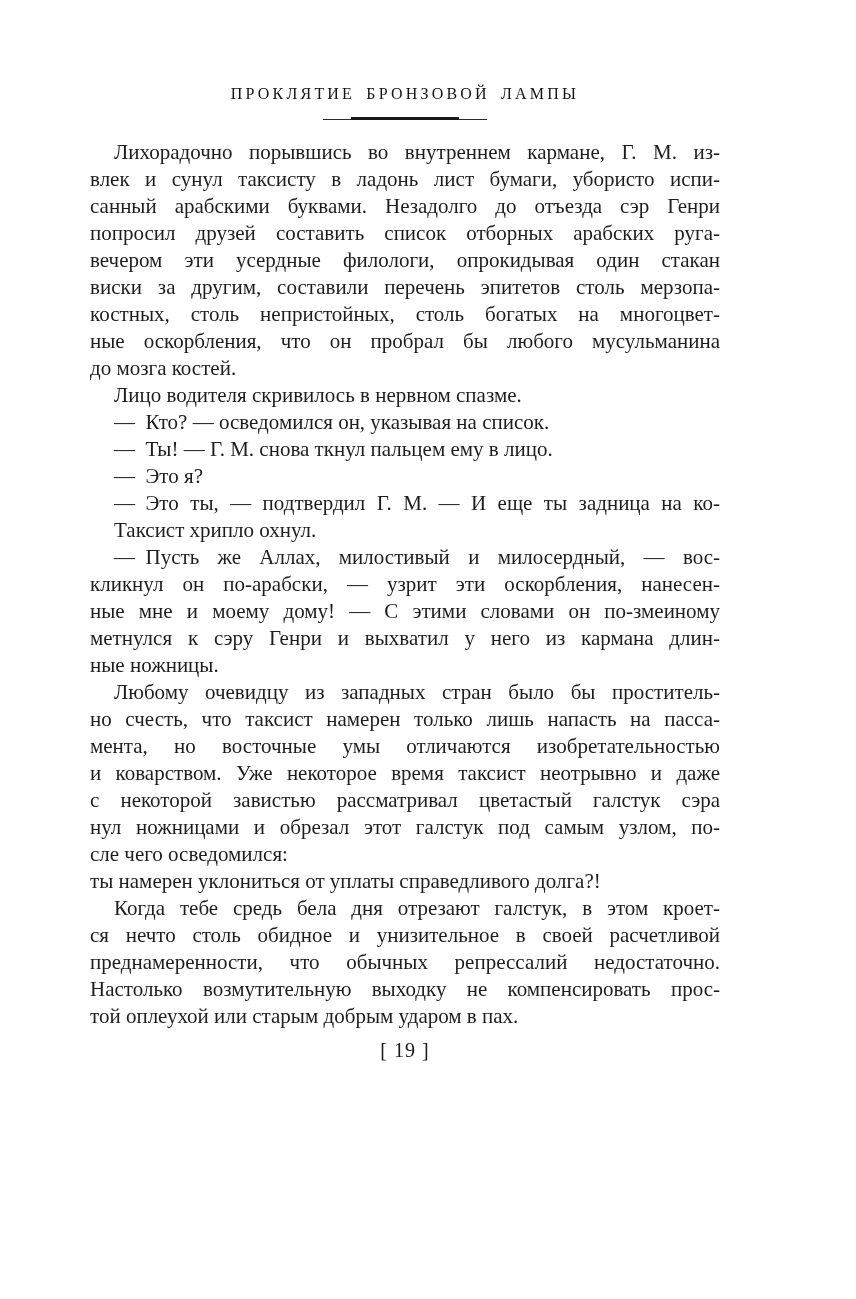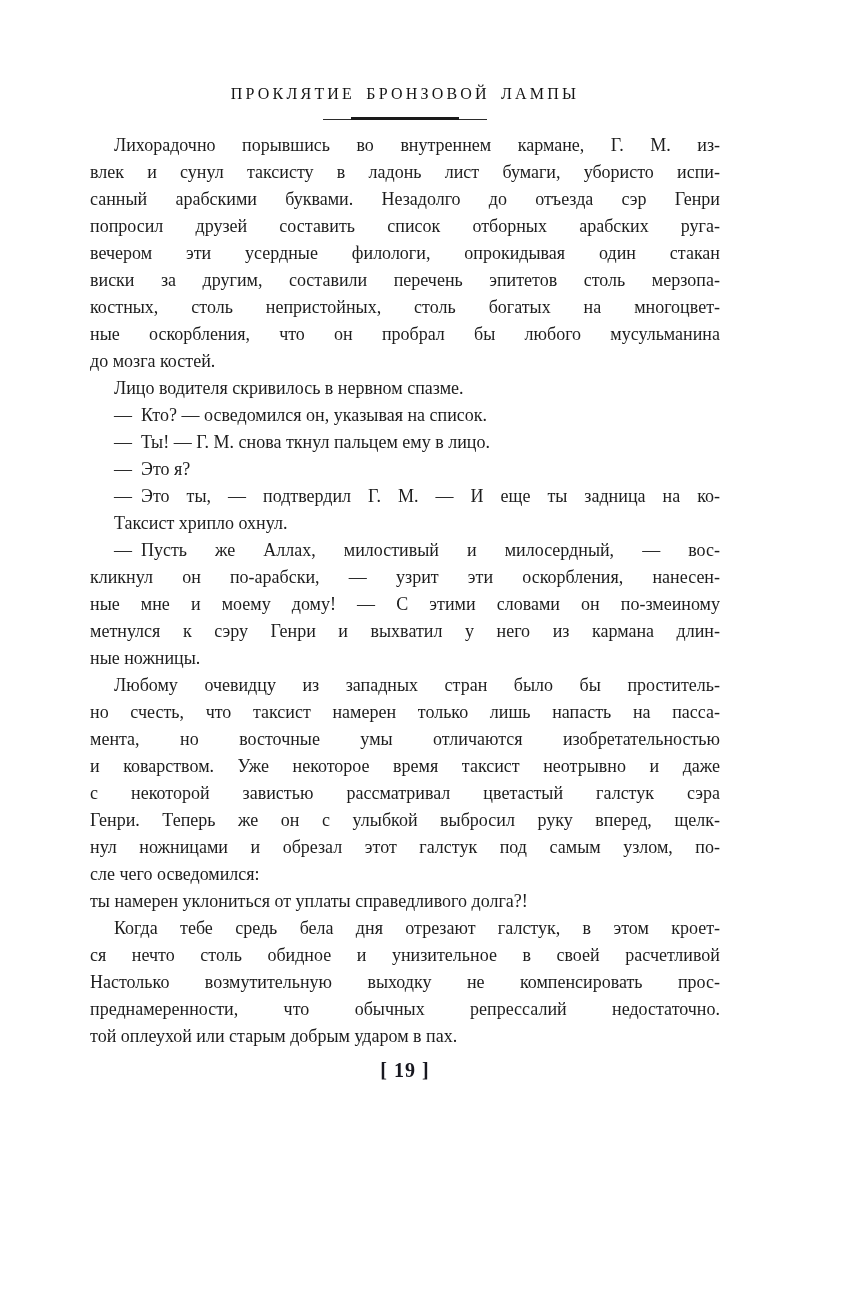--- a/index.html
+++ b/index.html
@@ -45,43 +45,43 @@
   }
   .header-rule .thick {
     position: absolute;
     left: 28px;
     width: 108px;
     top: 1px;
     height: 3.2px;
     background: #1a1a1a;
   }
   .body-text {
-    margin-top: 11px;
-    font-size: 18px;
+    margin-top: 18px;
+    font-size: 21px;
     line-height: 27px;
   }
   .line {
     text-align: justify;
     text-align-last: justify;
     text-justify: inter-word;
     white-space: nowrap;
   }
   .line.last {
     text-align: center;
     text-align-last: left;
   }
   .line.indent {
     padding-left: 24px;
   }
   .page-number {
     margin-top: 9px;
     text-align: center;
     font-size: 20px;
     line-height: 22px;
-    font-weight: bold;
+    font-weight: normal;
     letter-spacing: 1px;
     color: #17171f;
   }
 </style>
 </head>
 <body>
 
 <div class="page">
 
   <div class="running-header">
@@ -111,26 +111,25 @@
       <div class="line indent">— Пусть же Аллах, милостивый и милосердный, — вос-</div>
       <div class="line">кликнул он по-арабски, — узрит эти оскорбления, нанесен-</div>
       <div class="line">ные мне и моему дому! — С этими словами он по-змеиному</div>
       <div class="line">метнулся к сэру Генри и выхватил у него из кармана длин-</div>
       <div class="line last">ные ножницы.</div>
       <div class="line indent">Любому очевидцу из западных стран было бы проститель-</div>
       <div class="line">но счесть, что таксист намерен только лишь напасть на пасса-</div>
       <div class="line">мента, но восточные умы отличаются изобретательностью</div>
       <div class="line">и коварством. Уже некоторое время таксист неотрывно и даже</div>
       <div class="line">с некоторой завистью рассматривал цветастый галстук сэра</div>
-      <div class="line">Генри. Теперь же он с улыбкой выбросил руку вперед, щелк-</div>
       <div class="line">нул ножницами и обрезал этот галстук под самым узлом, по-</div>
       <div class="line last">сле чего осведомился:</div>
       <div class="line last">ты намерен уклониться от уплаты справедливого долга?!</div>
       <div class="line indent">Когда тебе средь бела дня отрезают галстук, в этом кроет-</div>
       <div class="line">ся нечто столь обидное и унизительное в своей расчетливой</div>
+      <div class="line">преднамеренности, что обычных репрессалий недостаточно.</div>
       <div class="line">Настолько возмутительную выходку не компенсировать прос-</div>
-      <div class="line">преднамеренности, что обычных репрессалий недостаточно.</div>
       <div class="line last">той оплеухой или старым добрым ударом в пах.</div>
     </div>
 
   <div class="page-number">[ 19 ]</div>
 
 </div>
 
 </body></html>

